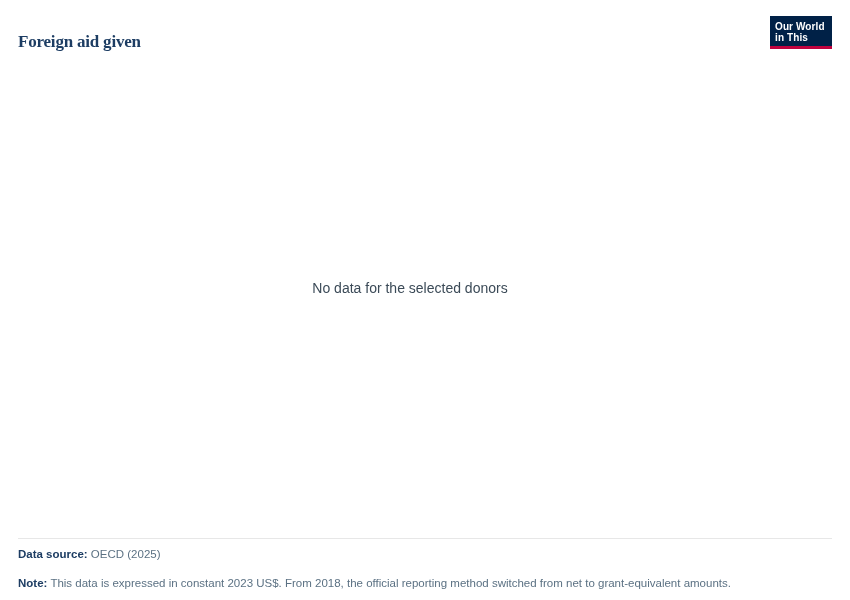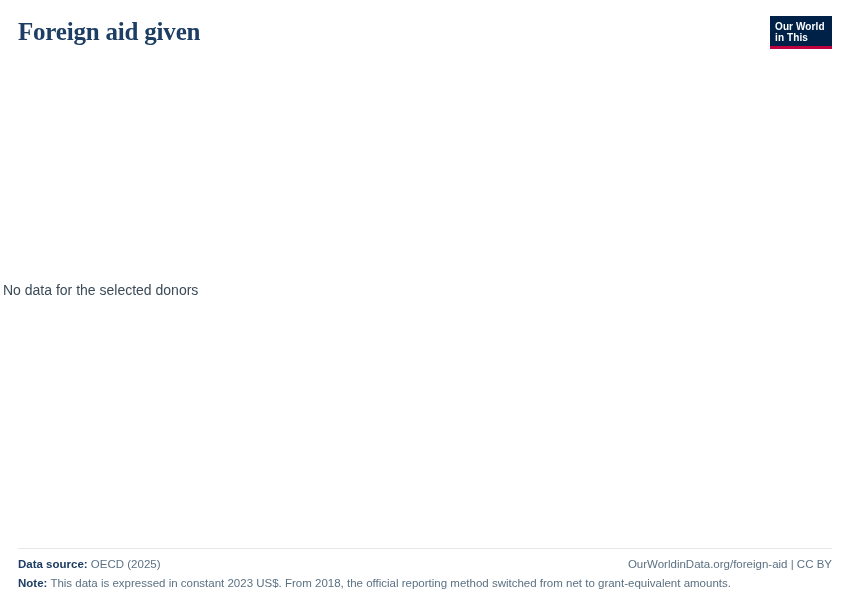--- a/index.html
+++ b/index.html
@@ -26,25 +26,25 @@
     display: flex;
     flex-direction: column;
   }
   
   .header {
     position: relative;
     flex: 0 0 auto;
   }
   .title {
     font-family: "Liberation Serif", serif;
-    font-size: 25px;
+    font-size: 17px;
     font-weight: 700;
     letter-spacing: -0.2px;
     color: #1d3d63;
-    margin: 4px 0 6px 0;
+    margin: 18px 0 6px 0;
     line-height: 1.15;
   }
   .subtitle {
     font-size: 13.5px;
     line-height: 1.38;
     color: #5b7183;
     max-width: 715px;
     margin: 0;
     font-weight: 400;
   }
@@ -66,21 +66,21 @@
   }
   .logo span {
     display: block;
   }
   
   .plot-area {
     flex: 1 1 auto;
     position: relative;
     display: flex;
     align-items: center;
-    justify-content: flex-start;
+    justify-content: center;
   }
   .no-data-msg {
     font-size: 14px;
     color: #3b4a57;
     text-align: center;
     transform: translate(-15px, -8px);
   }
   
   .footer {
     flex: 0 0 auto;
@@ -103,21 +103,21 @@
   }
   .footer-right {
     color: #5b7183;
     text-align: right;
     white-space: nowrap;
   }
   .footer-note {
     font-size: 11.5px;
     color: #5b7183;
     line-height: 1.5;
-    margin-top: 2px;
+    margin-top: 12px;
   }
 </style>
 </head>
 <body>
 
 <div class="chart-frame">
 
   <div class="header">
     <h1 class="title">Foreign aid given</h1>
     <div class="logo">
@@ -128,20 +128,19 @@
 
   <div class="plot-area">
     <div class="no-data-msg">No data for the selected donors</div>
   </div>
 
   <div class="footer">
     <div class="footer-row">
       <div class="footer-left">
         <strong>Data source:</strong><span> OECD (2025)</span>
       </div>
-      <div class="footer-right">OurWorldinData.org/foreign-aid | CC BY</div>
     </div>
     <div class="footer-note">
       <strong>Note:</strong><span> This data is expressed in constant 2023 US$. From 2018, the official reporting method switched from net to grant-equivalent amounts.</span>
     </div>
   </div>
 
 </div>
 
 </body></html>

